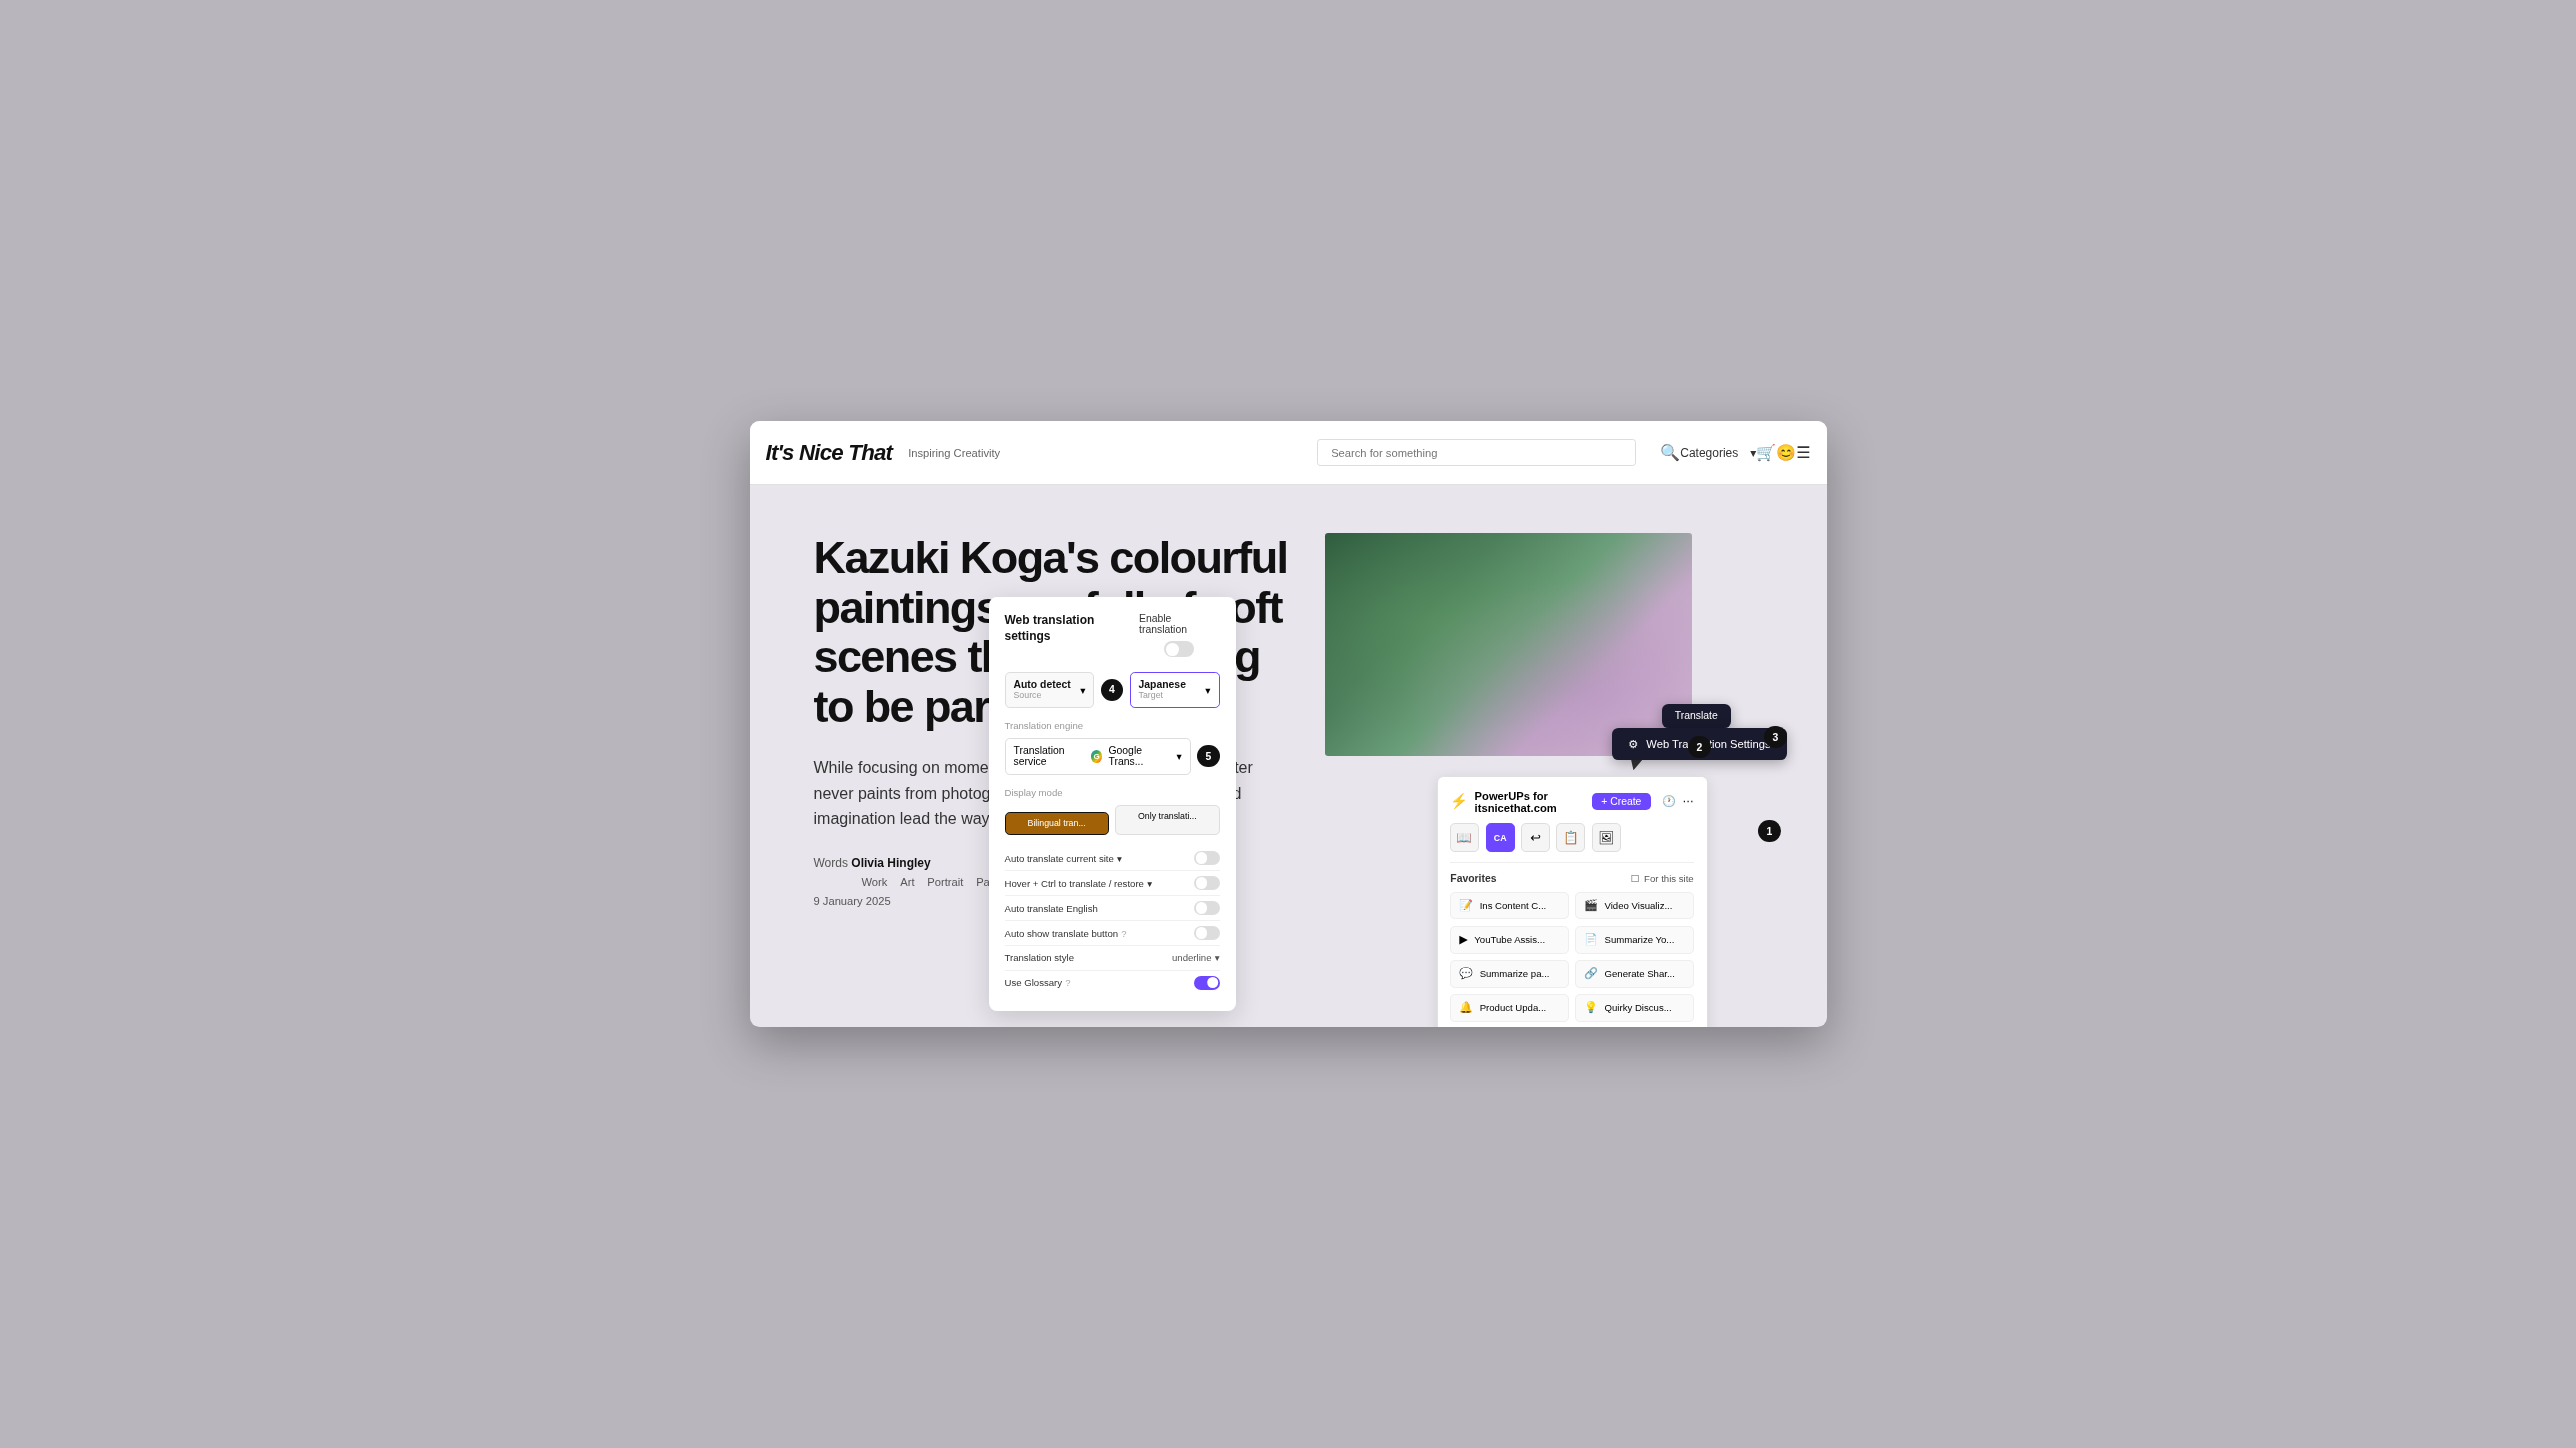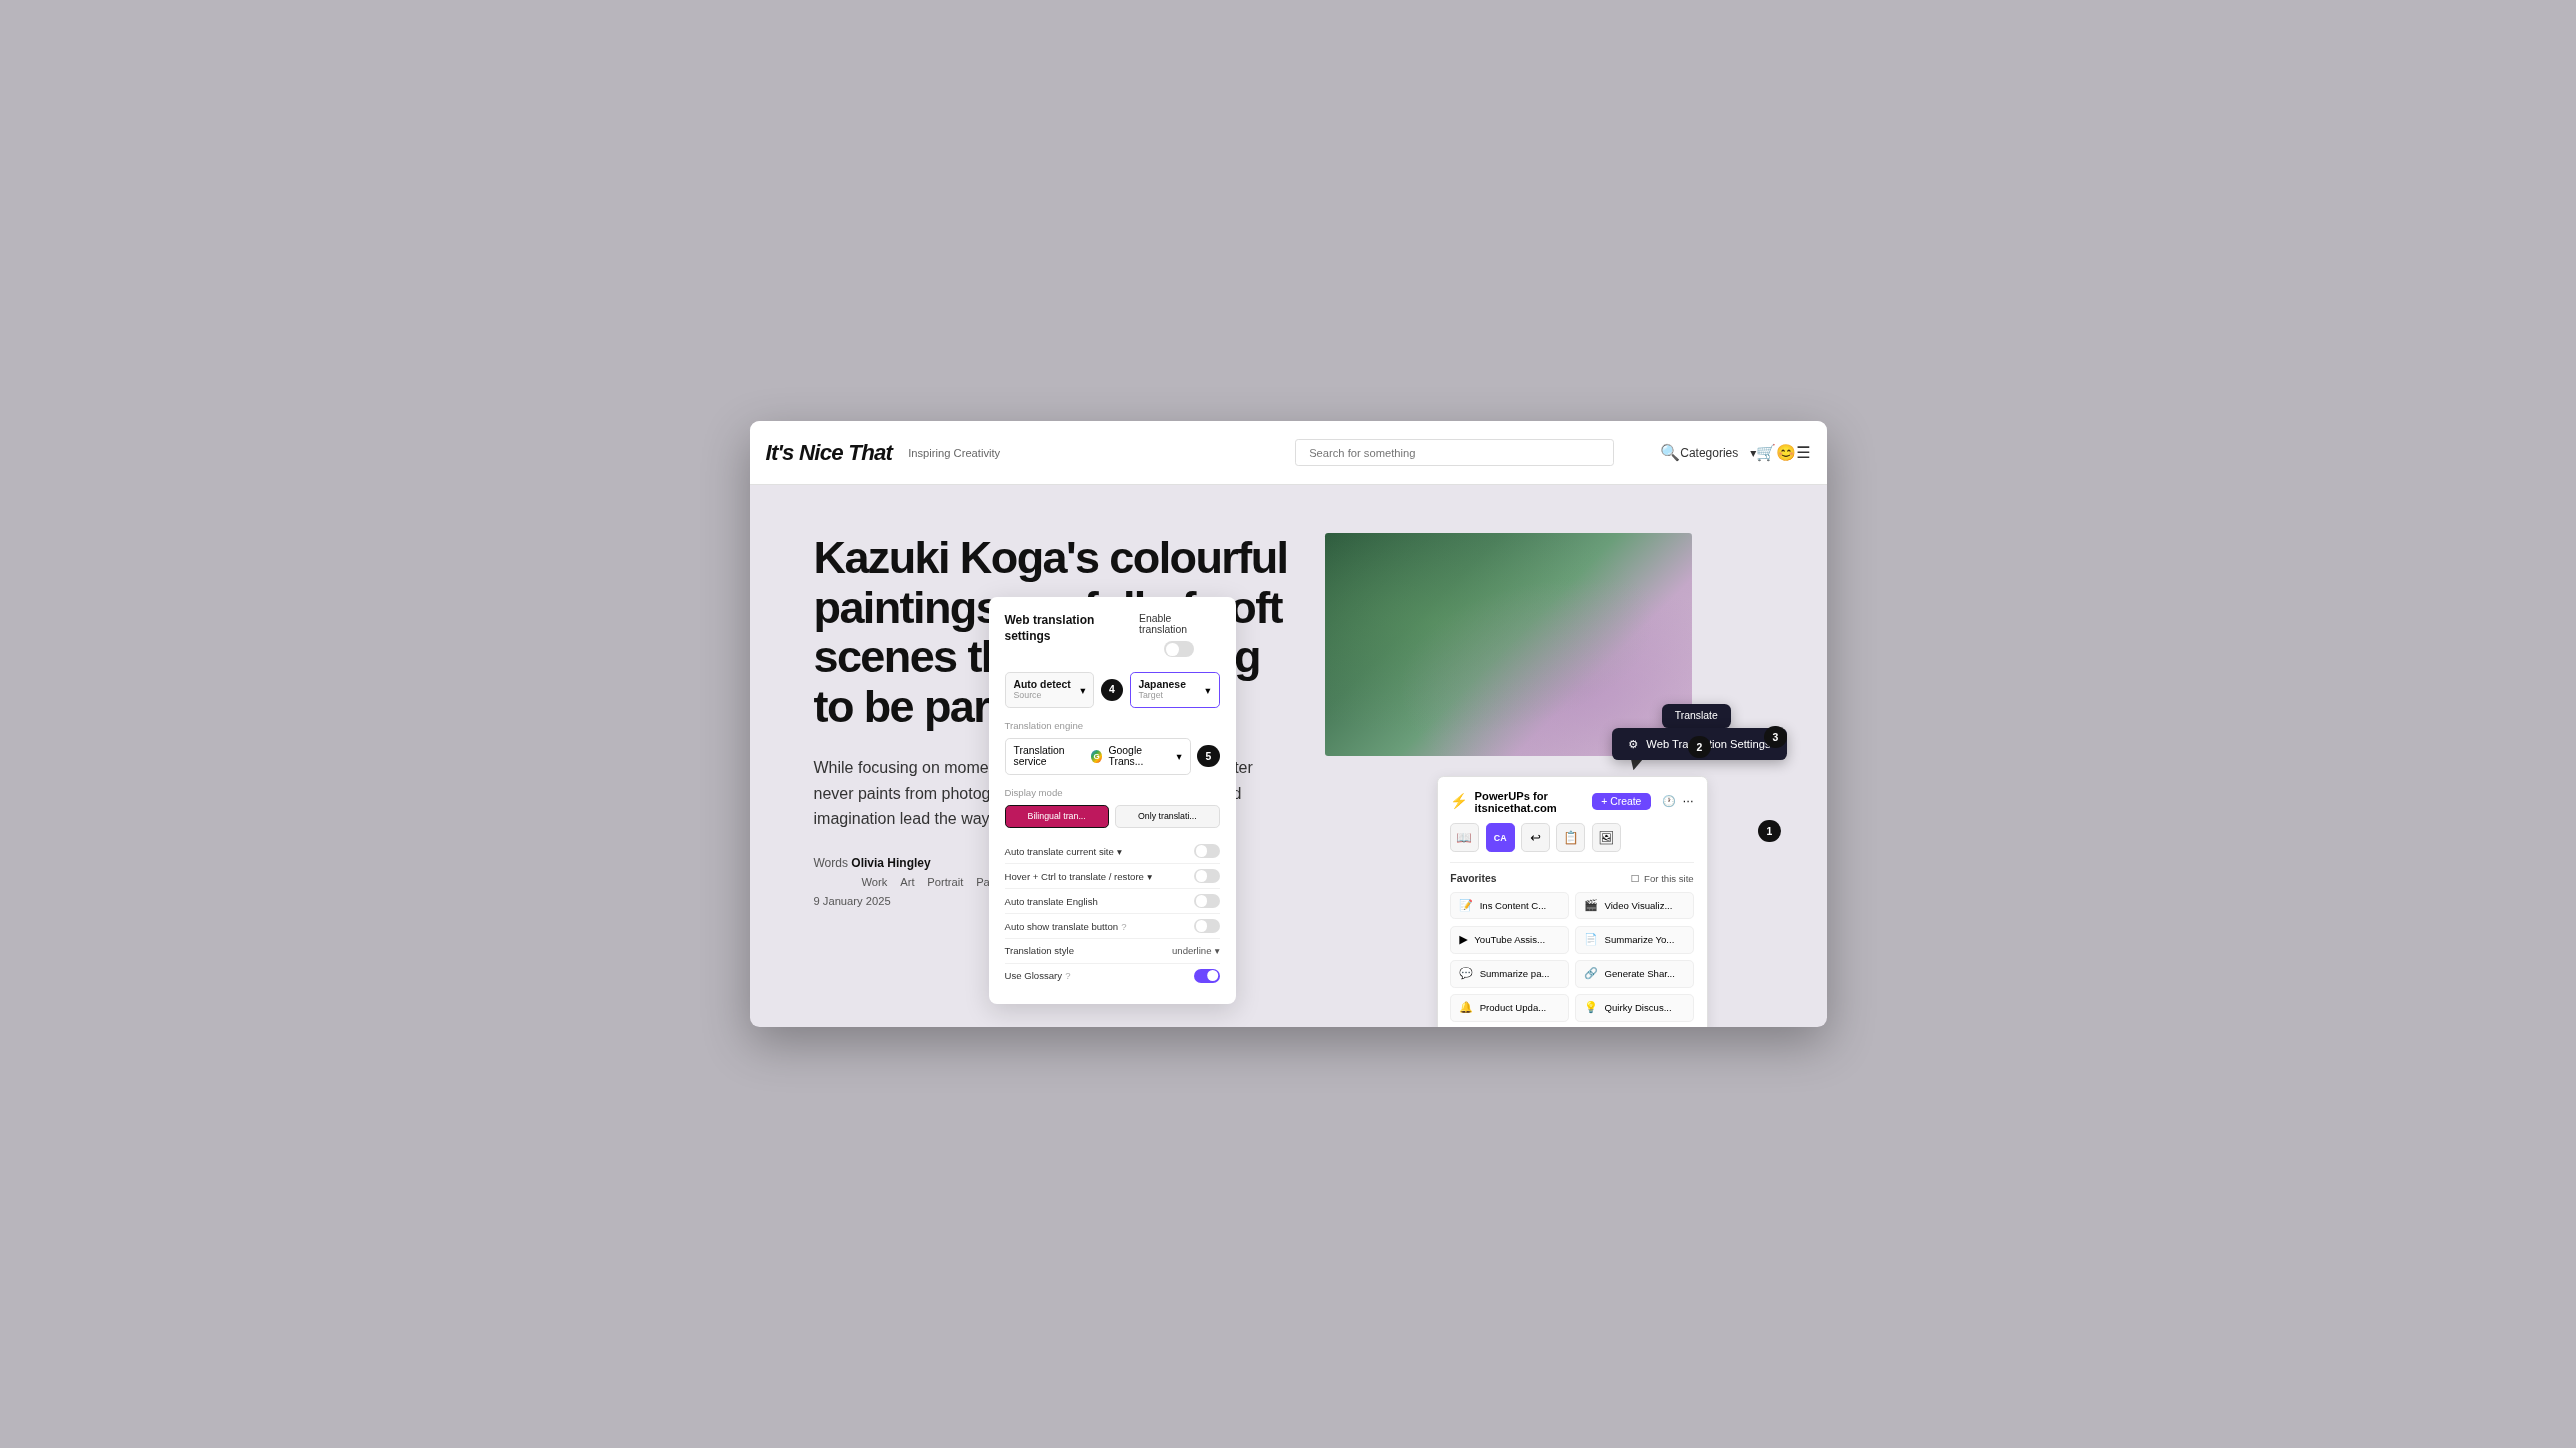--- a/index.html
+++ b/index.html
@@ -41,21 +41,21 @@
       font-style: italic;
     }
     .nav-tagline {
       font-size: 11.2px;
       color: #666;
       margin-right: auto;
     }
     .nav-search {
       flex: 1;
       max-width: 319px;
-      margin: 0 46px;
+      margin: 0 24px;
       position: relative;
     }
     .nav-search input {
       width: 100%;
       border: 0.8px solid #ddd;
       border-radius: 3.2px;
       padding: 6.4px 12.8px;
       font-size: 11.2px;
       color: #999;
       background: transparent;
@@ -389,23 +389,24 @@
       flex: 1;
       padding: 5.6px 6.4px;
       border: 0.8px solid #ddd;
       border-radius: 4.8px;
       font-size: 8.8px;
       background: #f5f5f5;
       text-align: center;
       cursor: pointer;
     }
     .display-btn.active {
-      background: #be185d;
+      background: #a16207;
       color: #fff;
       border-color: #111;
+      margin-top: 7px;
     }
 
     .toggle-row {
       display: flex;
       align-items: center;
       justify-content: space-between;
       padding: 4.8px 0;
       border-bottom: 0.8px solid #f0f0f0;
     }
     .toggle-row:last-child { border-bottom: none; }

